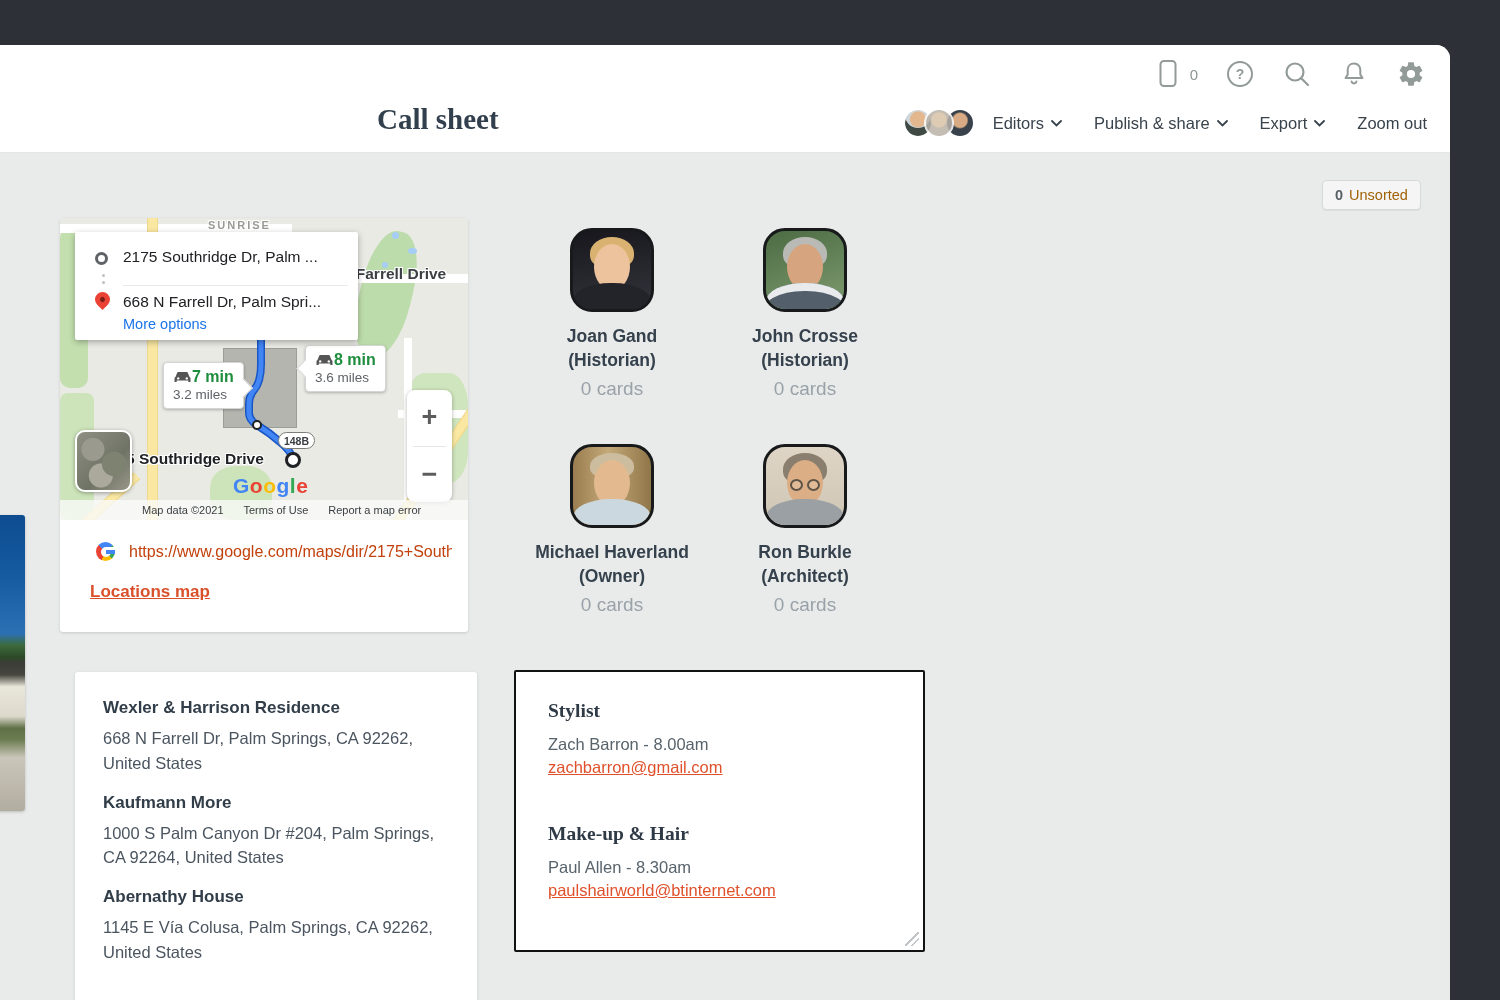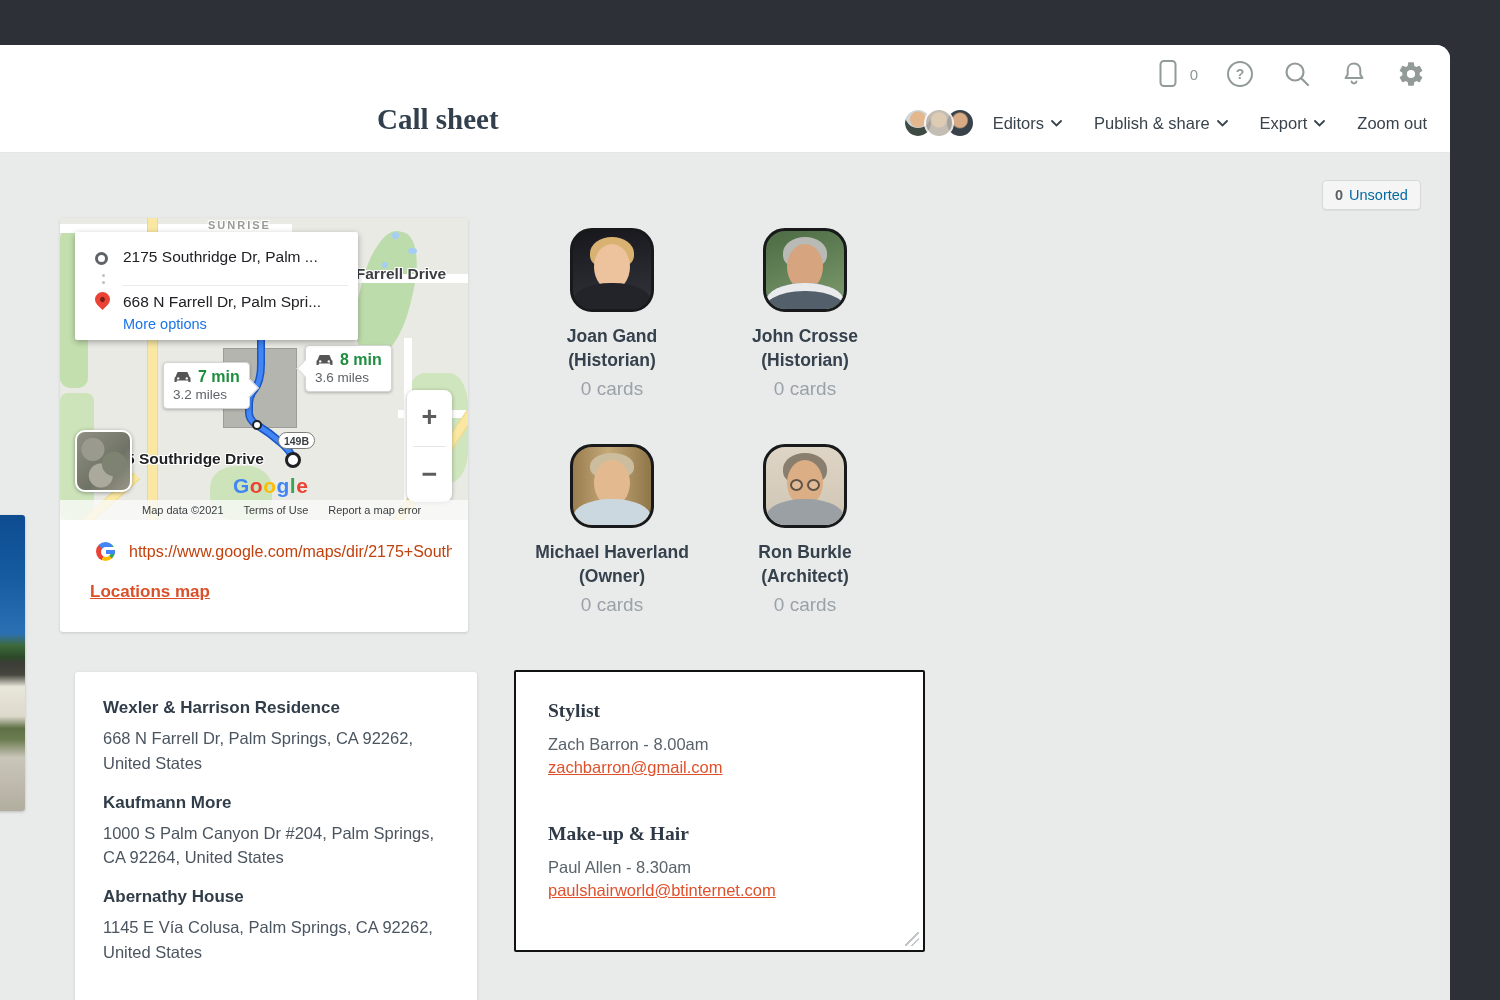--- a/index.html
+++ b/index.html
@@ -27,21 +27,21 @@
          background-color:#cfd6d9; box-shadow:inset 0 -8px 0 #3f4a44; }
   .av2 { background:radial-gradient(circle at 50% 38%, #d9c2a6 0 34%, #b9b2a8 40%); opacity:.85; }
   .av3 { background:radial-gradient(circle at 50% 40%, #d8ab85 0 34%, #39424b 42%); }
 
   
   .canvas { position:absolute; left:0; top:108px; width:100%; height:847px; background:#e9ebea; overflow:hidden; }
 
   .badge { position:absolute; left:1322px; top:27px; height:30px; padding:0 12px; display:flex; align-items:center; gap:6px;
            background:#f4f5f4; border:1px solid #d7d9d9; border-radius:4px; box-shadow:0 1px 1px rgba(0,0,0,.05); cursor:pointer; }
   .badge b { font-size:14.5px; color:#596066; }
-  .badge span { font-size:14.5px; color:#0369a1; }
+  .badge span { font-size:14.5px; color:#a16207; }
 
   .card { position:absolute; background:#fff; border-radius:3px; box-shadow:0 1px 3px rgba(0,0,0,.14); }
 
   
   .photocard { left:-6px; top:362px; width:31px; height:296px; border-radius:3px; box-shadow:0 1px 3px rgba(0,0,0,.2);
     background:linear-gradient(180deg,#0e4c90 0%,#155a9f 20%,#2c70b4 40%,#3d6a3c 44%,#2c4a28 48%,
                #3c3c38 50%,#47473f 54%,#e9e6da 58%,#ddd9cb 68%,#5f7046 72%,#6d7d52 76%,#cbc6ba 82%,#b1ad9f 100%); }
 
   
   .mapcard { left:60px; top:65px; width:408px; height:414px; }
@@ -61,21 +61,21 @@
            background:radial-gradient(circle at 30% 30%, #9a9a8e 0 20%, transparent 22%),
                       radial-gradient(circle at 70% 55%, #7d8271 0 24%, transparent 26%),
                       radial-gradient(circle at 45% 75%, #aaa99c 0 22%, transparent 24%),
                       linear-gradient(135deg,#8f9083,#6f7365 60%,#989688); }
   .zoomctl { position:absolute; left:347px; top:172px; width:45px; height:112px; background:#fff; border-radius:8px;
              box-shadow:0 1px 4px rgba(0,0,0,.3); display:flex; flex-direction:column; }
   .zbtn { flex:1; display:flex; align-items:center; justify-content:center; font-size:27px; font-weight:bold; color:#5c5c5c; cursor:pointer; }
   .zoomctl .div { height:1px; background:#e6e6e6; margin:0 6px; }
   .bubble { position:absolute; background:#fff; border:1px solid #d5d5d5; border-radius:4px; box-shadow:0 1px 3px rgba(0,0,0,.25);
             padding:5px 9px 6px 9px; cursor:pointer; }
-  .bubble .l1 { display:flex; align-items:center; gap:6px; }
+  .bubble .l1 { display:flex; align-items:center; }
   .bubble .time { font-size:16px; font-weight:bold; color:#1e8e3e; }
   .bubble .dist { font-size:13.5px; color:#5f6368; margin-top:1px; }
   .bub8 { left:245px; top:127px; }
   .bub8::before { content:""; position:absolute; left:-7px; top:16px; width:12px; height:12px; background:#fff;
                   border-left:1px solid #d5d5d5; border-bottom:1px solid #d5d5d5; transform:rotate(45deg); }
   .bub7 { left:103px; top:144px; }
   .bub7::after { content:""; position:absolute; right:-7px; top:18px; width:13px; height:13px; background:#fff;
                  border-right:1px solid #d5d5d5; border-top:1px solid #d5d5d5; transform:rotate(45deg); }
   .dirbox { position:absolute; left:15px; top:14px; width:283px; height:108px; background:#fff; border-radius:2px;
             box-shadow:0 2px 6px rgba(0,0,0,.3); }
@@ -246,21 +246,21 @@
         <svg class="routewrap" width="408" height="302" viewBox="0 0 408 302">
           <path d="M201,96 L201,146 Q201,164 194,172 Q189,178 189,186 L189,195 Q189,202 197,207 Q210,215 220,224 Q231,233 233,241" fill="none" stroke="#1a56c4" stroke-width="8" stroke-linecap="round"></path>
           <path d="M201,96 L201,146 Q201,164 194,172 Q189,178 189,186 L189,195 Q189,202 197,207 Q210,215 220,224 Q231,233 233,241" fill="none" stroke="#4285F4" stroke-width="5" stroke-linecap="round"></path>
           <circle cx="197" cy="207" r="4" fill="#fff" stroke="#202124" stroke-width="2"></circle>
           <circle cx="233" cy="242" r="6.5" fill="#fff" stroke="#202124" stroke-width="3"></circle>
         </svg>
 
         <div class="maplabel" style="left:148px;top:1px;font-size:11px;color:#9a9a96;letter-spacing:2px;">SUNRISE</div>
         <div class="maplabel" style="left:282px;top:47px;font-size:15.5px;">n Farrell Drive</div>
         <div class="maplabel" style="left:66px;top:232px;font-size:15.5px;color:#202124;">5 Southridge Drive</div>
-        <div class="shield">149B</div>
+        <div class="shield">148B</div>
 
         <div class="bubble bub7">
           <div class="l1">
             <svg width="19" height="13" viewBox="0 0 19 13">
                 <path fill="#555" d="M2.5 6 4 2.2C4.2 1.5 4.8 1 5.5 1h8c.7 0 1.3.5 1.5 1.2L16.5 6c.6.2 1 .8 1 1.4V11h-2.2V9.6H3.7V11H1.5V7.4C1.5 6.8 1.9 6.2 2.5 6z"></path>
                 <circle cx="5.2" cy="7.4" r="1.2" fill="#fff"></circle>
                 <circle cx="13.8" cy="7.4" r="1.2" fill="#fff"></circle>
               </svg>
             <span class="time">7 min</span>
           </div>

